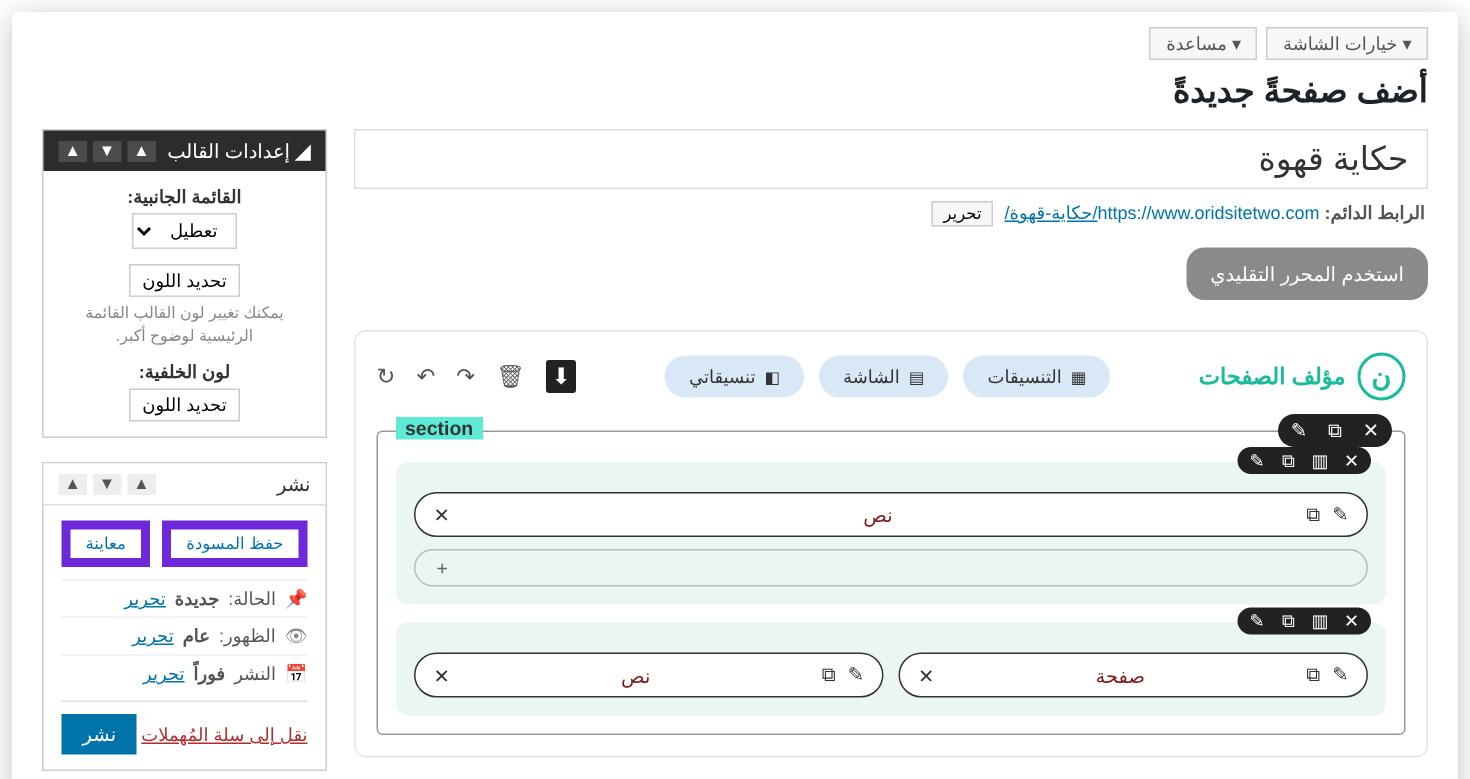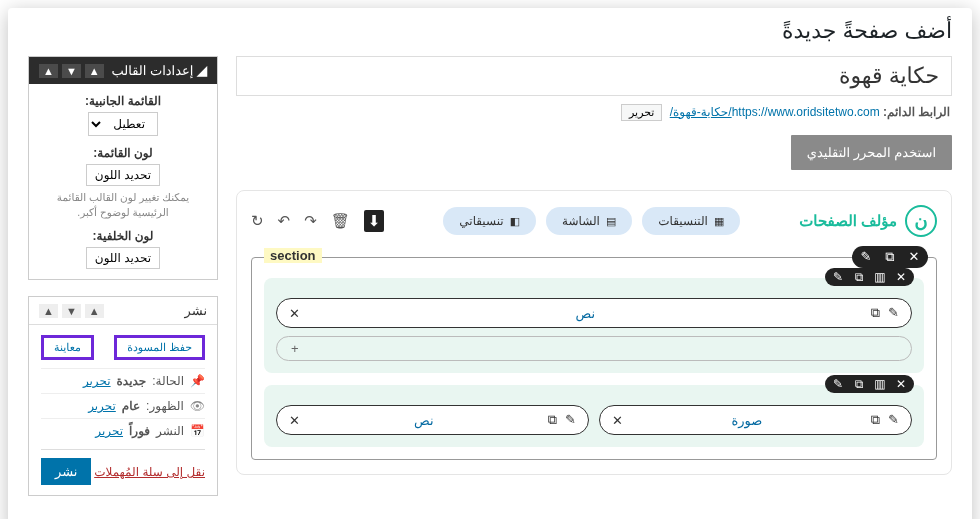--- a/index.html
+++ b/index.html
@@ -1,79 +1,83 @@
 <!DOCTYPE html>
 <html dir="rtl" lang="ar"><head>
 <meta charset="utf-8">
 <style>
 * { box-sizing: border-box; margin: 0; padding: 0; }
 body { font-family: Tahoma, Arial, sans-serif; font-size: 13px; background: #fff; color: #333; direction: rtl; }
 .wrap { padding: 10px 20px 20px 20px; box-shadow: 0 4px 20px rgba(0,0,0,0.25); margin: 8px; border-radius: 4px; min-height: 500px; position: relative; overflow: hidden; }
 .watermark { position: absolute; top: 270px; left: 50%; transform: translateX(-50%); font-size: 56px; font-weight: 700; color: rgba(0,0,0,0.04); letter-spacing: 4px; pointer-events: none; z-index: 0; white-space: nowrap; }
 .screen-options { display: flex; gap: 6px; justify-content: flex-end; margin-bottom: 8px; direction: ltr; }
 .screen-options button { background: #f6f7f7; border: 1px solid #ccc; padding: 3px 10px; font-size: 12px; color: #555; cursor: pointer; border-radius: 0; }
-h1.page-title { font-size: 22px; font-weight: 400; color: #1d2327; margin-bottom: 12px; }
+h1.page-title { font-size: 22px; font-weight: 700; color: #1d2327; margin-bottom: 12px; }
 .layout { display: flex; gap: 18px; align-items: flex-start; position: relative; z-index: 1; }
 .main { flex: 1; min-width: 0; }
 .sidebar { width: 190px; flex-shrink: 0; }
 .title-input { width: 100%; font-size: 22px; padding: 6px 12px; border: 1px solid #ddd; background: #fff; color: #333; }
 .permalink { margin: 8px 2px 14px; font-size: 12px; color: #555; }
 .permalink a { color: #0073aa; text-decoration: none; }
 .permalink .slug { color: #0073aa; text-decoration: underline; }
 .permalink .edit-btn { border: 1px solid #ccc; background: #f6f7f7; padding: 1px 7px; font-size: 11px; margin-right: 4px; cursor: pointer; }
-.classic-btn { background: #8a8a8a; color: #fff; border: none; padding: 10px 16px; border-radius: 1px; font-size: 13px; cursor: pointer; margin-bottom: 20px; }
+.classic-btn { background: #8a8a8a; color: #fff; border: none; padding: 10px 16px; border-radius: 12px; font-size: 13px; cursor: pointer; margin-bottom: 20px; }
 .builder-panel { background: #fff; border: 1px solid #e5e5e5; border-radius: 8px; padding: 14px; }
 .builder-header { display: flex; align-items: center; justify-content: space-between; gap: 10px; margin-bottom: 20px; }
 .brand { display: flex; align-items: center; gap: 8px; color: #1abc9c; font-weight: 600; font-size: 15px; }
 .brand-logo { width: 32px; height: 32px; border: 2px solid #1abc9c; border-radius: 50%; display: flex; align-items: center; justify-content: center; color: #1abc9c; font-weight: bold; font-size: 18px; }
 .header-btns { display: flex; gap: 10px; }
 .pill { background: #d9e8f7; border: none; padding: 7px 16px; border-radius: 18px; font-size: 12px; color: #333; cursor: pointer; display: flex; align-items: center; gap: 6px; }
 .pill .ico { font-size: 11px; }
 .tool-icons { display: flex; gap: 14px; align-items: center; color: #555; direction: ltr; }
 .tool-icons span { cursor: pointer; font-size: 15px; }
 .section-wrap { border: 1px solid #999; border-radius: 4px; position: relative; padding: 20px 12px 12px; margin-top: 8px; }
-.section-label { position: absolute; top: -10px; left: 12px; background: #fef9c3; padding: 0 6px; font-weight: bold; font-size: 13px; direction: ltr; }
+.section-label { position: absolute; top: -10px; left: 12px; background: #5eead4; padding: 0 6px; font-weight: bold; font-size: 13px; direction: ltr; }
 .row-controls { position: absolute; top: -12px; right: 8px; display: flex; background: #222; border-radius: 16px; padding: 3px 6px; gap: 8px; direction: ltr; }
 .row-controls span { color: #fff; font-size: 13px; cursor: pointer; width: 16px; text-align: center; }
 .inner-block { background: #e9f6f1; border-radius: 8px; padding: 20px 12px 12px; position: relative; margin-bottom: 12px; }
 .inner-controls { position: absolute; top: -10px; right: 10px; display: flex; background: #222; border-radius: 14px; padding: 2px 6px; gap: 7px; direction: ltr; }
 .inner-controls span { color: #fff; font-size: 12px; cursor: pointer; width: 14px; text-align: center; }
 .element-pill { border: 1.5px solid #333; border-radius: 20px; padding: 6px 12px; display: flex; align-items: center; justify-content: space-between; background: #fff; direction: ltr; margin-bottom: 8px; }
 .element-pill .left-icons, .element-pill .right-icons { display: flex; gap: 8px; font-size: 13px; color: #333; }
 .element-pill .left-icons span, .element-pill .right-icons span { cursor: pointer; }
-.element-pill .el-label { font-size: 13px; color: #0369a1; }
+.element-pill .el-label { font-size: 13px; color: #7f1d1d; }
 .add-row { border: 1px solid #bbb; border-radius: 20px; padding: 4px; text-align: left; cursor: pointer; padding-left: 14px; direction: ltr; color: #666; }
 .two-col { display: flex; gap: 10px; direction: ltr; }
 .two-col .element-pill { flex: 1; margin-bottom: 0; }
 .postbox { border: 1px solid #ccc; background: #fff; margin-bottom: 16px; }
 .postbox-header { background: #2c2c2c; color: #fff; padding: 6px 10px; display: flex; align-items: center; justify-content: space-between; font-size: 13px; }
 .postbox-header.light { background: #fff; color: #333; border-bottom: 1px solid #ddd; }
 .postbox-header .toggles { display: flex; gap: 4px; direction: ltr; }
 .postbox-header .toggles span { cursor: pointer; font-size: 11px; background: rgba(255,255,255,0.15); padding: 1px 4px; }
 .postbox-header.light .toggles span { background: #eee; color: #555; }
 .postbox-body { padding: 10px 12px; font-size: 12px; }
 .field-group { margin-bottom: 10px; text-align: center; }
 .field-group label { font-weight: bold; display: block; margin-bottom: 4px; color: #333; font-size: 12px; }
 .field-group select, .field-group button.color-btn { border: 1px solid #ccc; background: #fff; padding: 3px 8px; font-size: 12px; cursor: pointer; }
 .field-group .desc { font-size: 10.5px; color: #888; margin-top: 4px; line-height: 1.4; }
 .publish-actions { display: flex; justify-content: space-between; align-items: center; gap: 6px; margin-bottom: 8px; }
-.btn-outline { border: 3px solid #6d28d9; color: #0073aa; background: #fff; padding: 3px 10px; font-size: 11px; cursor: pointer; }
+.btn-outline { border: 6px solid #6d28d9; color: #0073aa; background: #fff; padding: 3px 10px; font-size: 11px; cursor: pointer; }
 .publish-meta { font-size: 12px; color: #555; padding: 5px 0; border-top: 1px solid #eee; display: flex; align-items: center; gap: 6px; justify-content: flex-start; }
 .publish-meta .ico { color: #888; }
 .publish-meta a { color: #0073aa; text-decoration: underline; }
 .publish-footer { display: flex; justify-content: space-between; align-items: center; border-top: 1px solid #ddd; padding-top: 8px; margin-top: 6px; }
 .trash-link { color: #b32d2e; text-decoration: underline; font-size: 12px; cursor: pointer; }
 .btn-primary { background: #0073aa; color: #fff; border: none; padding: 6px 14px; font-size: 13px; cursor: pointer; }
 </style>
 </head>
 <body>
 
 <div class="wrap">
   <div class="watermark">ORIDSITE.COM</div>
 
+  <div class="screen-options">
+    <button><span>مساعدة</span> ▾</button>
+    <button><span>خيارات الشاشة</span> ▾</button>
+  </div>
 
   <h1 class="page-title">أضف صفحةً جديدةً</h1>
 
   <div class="layout">
     <div class="main">
       <input type="text" class="title-input" value="حكاية قهوة" style="">
       <div class="permalink">
         <strong>الرابط الدائم:</strong>
         <a href="#">https://www.oridsitetwo.com</a><span class="slug">/حكاية-قهوة/</span>
         <button class="edit-btn">تحرير</button>
@@ -152,21 +156,21 @@
                 <span class="el-label">نص</span>
                 <div class="right-icons">
                     <span>⧉</span>
                     <span>✎</span>
                   </div>
               </div>
               <div class="element-pill">
                 <div class="left-icons">
                     <span>✕</span>
                   </div>
-                <span class="el-label">صورة</span>
+                <span class="el-label">صفحة</span>
                 <div class="right-icons">
                     <span>⧉</span>
                     <span>✎</span>
                   </div>
               </div>
             </div>
           </div>
         </div>
       </div>
     </div>
@@ -180,21 +184,20 @@
               <span>▼</span>
               <span>▲</span>
             </span>
         </div>
         <div class="postbox-body">
           <div class="field-group">
             <label>القائمة الجانبية:</label>
             <select><option>تعطيل</option></select>
           </div>
           <div class="field-group">
-            <label>لون القائمة:</label>
             <button class="color-btn">تحديد اللون</button>
             <div class="desc">يمكنك تغيير لون القالب القائمة الرئيسية لوضوح أكبر.</div>
           </div>
           <div class="field-group" style="margin-bottom:0;">
             <label>لون الخلفية:</label>
             <button class="color-btn">تحديد اللون</button>
           </div>
         </div>
       </div>
 

